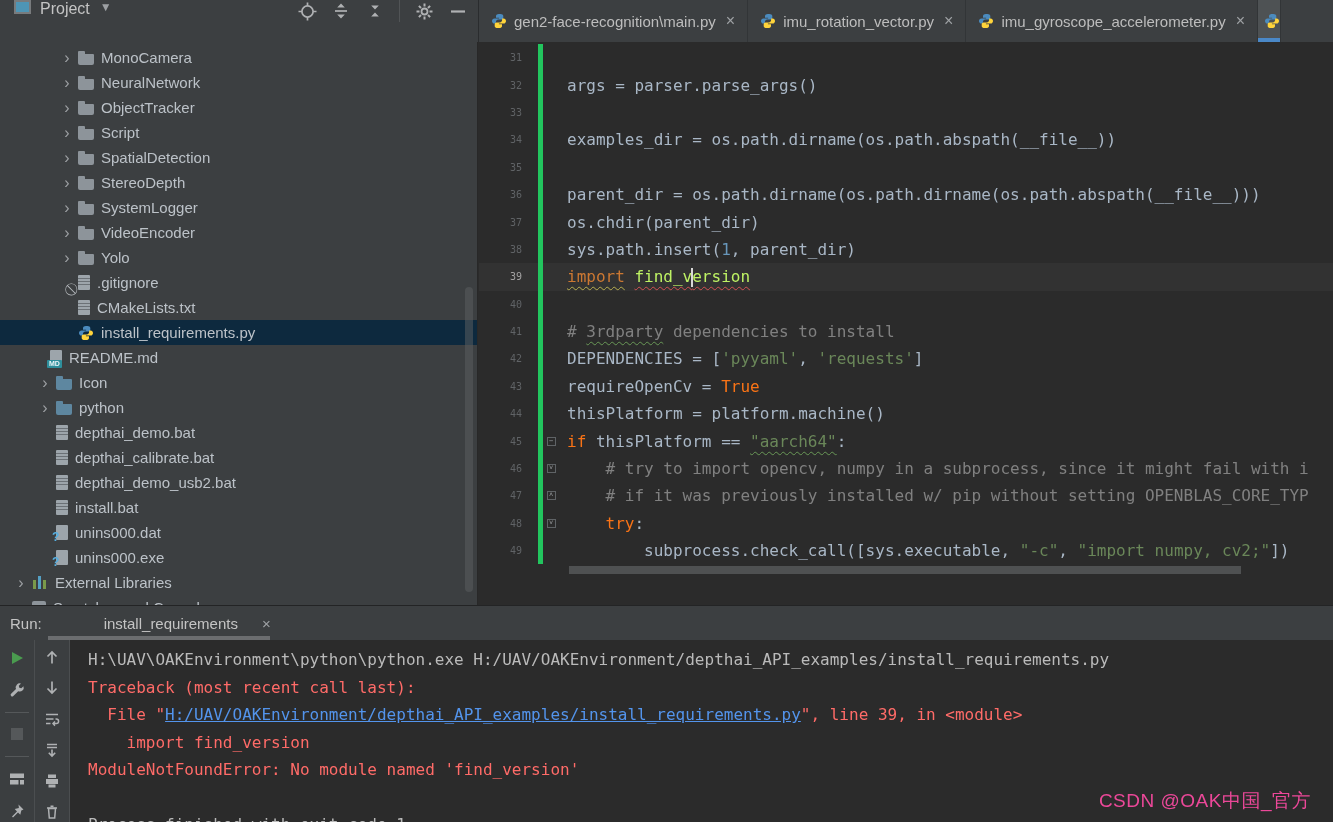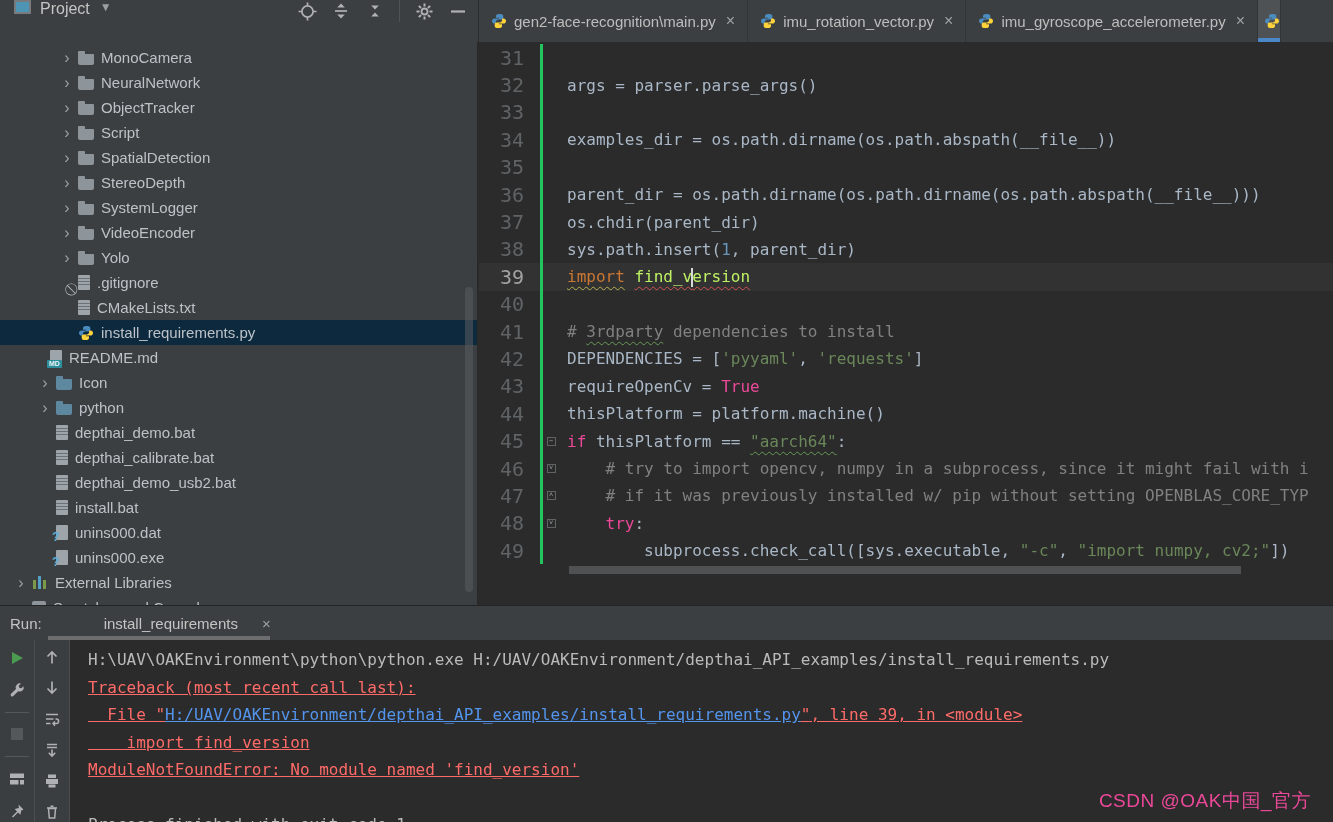--- a/index.html
+++ b/index.html
@@ -50,26 +50,26 @@
   .ic-lib i:nth-child(3){ left:11px; height:9px; }
   .ic-scr { width:14px; height:13px; background:#8d949a; border-radius:2px; }
   .ic-scr::after { content:""; position:absolute; right:-3px; bottom:-3px; width:8px; height:8px; border-radius:50%; background:#4db6ac; border:1px solid #3c3f41; }
   .ic-py { width:16px; height:16px; }
   #tree-scrollbar { position:absolute; right:4px; top:245px; width:8px; height:305px; background:#5a5d5f; opacity:.55; border-radius:4px; }
   
   #editor { position:absolute; left:479px; top:42px; width:854px; height:563px; background:#2b2b2b; overflow:hidden;
             font-family:"DejaVu Sans Mono","Liberation Mono",monospace; font-size:16px; }
   .code-row { position:relative; height:27.4px; display:flex; align-items:center; white-space:pre; }
   .code-row.cur { background:#323232; }
-  .lnum { width:64px; flex:none; text-align:right; padding-right:16px; color:#606366; font-size:20px; border-right:3px solid #22c55e; align-self:stretch; display:flex; align-items:center; justify-content:flex-end; }
+  .lnum { width:64px; flex:none; text-align:right; padding-right:16px; color:#606366; font-size:10px; border-right:5px solid #22c55e; align-self:stretch; display:flex; align-items:center; justify-content:flex-end; }
   .code-row.cur .lnum { color:#a4a3a3; }
   .foldc { width:16px; flex:none; display:flex; align-items:center; justify-content:center; }
   .fold-box { width:9px; height:9px; border:1px solid #5f6366; color:#9da0a3; font-size:7px; line-height:7px; text-align:center; background:#2b2b2b; }
   .ct { padding-left:8px; }
-  .d { color:#a9b7c6; } .k { color:#ec4899; } .s { color:#6a8759; } .c { color:#808080; } .n { color:#6897bb; }
+  .d { color:#a9b7c6; } .k { color:#f97316; } .s { color:#6a8759; } .c { color:#808080; } .n { color:#6897bb; }
   .kw { color:#cc7832; text-decoration:underline wavy #b8ae4f; text-underline-offset:4px; text-decoration-thickness:1px; }
   .ew { color:#bef264; text-decoration:underline wavy #d25252; text-underline-offset:4px; text-decoration-thickness:1px; }
   .sw { color:#6a8759; text-decoration:underline wavy #699856; text-underline-offset:4px; text-decoration-thickness:1px; }
   .cw { color:#808080; text-decoration:underline wavy #699856; text-underline-offset:4px; text-decoration-thickness:1px; }
   .caret { display:inline-block; width:2px; height:19px; background:#d8d8d8; vertical-align:middle; margin:0 -1px; }
   #hscroll { position:absolute; left:90px; top:524px; width:672px; height:8px; background:#595b5d; opacity:.8; }
   
   #run-panel { position:absolute; left:0; top:605px; width:1333px; height:217px; background:#2b2b2b; border-top:1px solid #232425; }
   #run-header { position:relative; height:34px; background:#3c3f41; display:flex; align-items:center; }
   #run-label { font-size:15px; color:#c4c4c4; margin:0 14px 0 10px; }
@@ -77,21 +77,21 @@
   #run-tab .close { color:#9fa2a5; font-size:15px; }
   #run-tab-underline { position:absolute; left:48px; top:30px; width:222px; height:4px; background:#6b6d6f; }
   #run-body { position:relative; display:flex; height:182px; }
   .icol { width:35px; background:#3b3e40; display:flex; flex-direction:column; align-items:center; padding-top:7px; gap:11px; flex:none; }
   #icol1 { border-right:1px solid #4b4e50; }
   #icol2 { border-right:1px solid #4b4e50; }
   .run-ic { width:22px; height:22px; display:flex; align-items:center; justify-content:center; cursor:pointer; }
   .hsep { width:24px; height:1px; background:#55585a; }
   #console { flex:1; overflow:hidden; padding:6px 0 0 18px; font-family:"DejaVu Sans Mono","Liberation Mono",monospace; font-size:16px; }
   .con-row { height:27.5px; display:flex; align-items:center; white-space:pre; }
-  .con-out { color:#bababa; } .con-err { color:#ff6b68;text-decoration:underline; }
+  .con-out { color:#bababa; } .con-err { color:#ff6b68; }
   .con-link { color:#5394ec; text-decoration:underline; cursor:pointer; }
   #watermark { position:absolute; right:22px; bottom:8px; font-size:19px; color:#ec4899; letter-spacing:.5px; }
 </style>
 </head>
 <body>
 
 <div id="app">
 
   <div id="topbar">
     <div id="proj-header">

